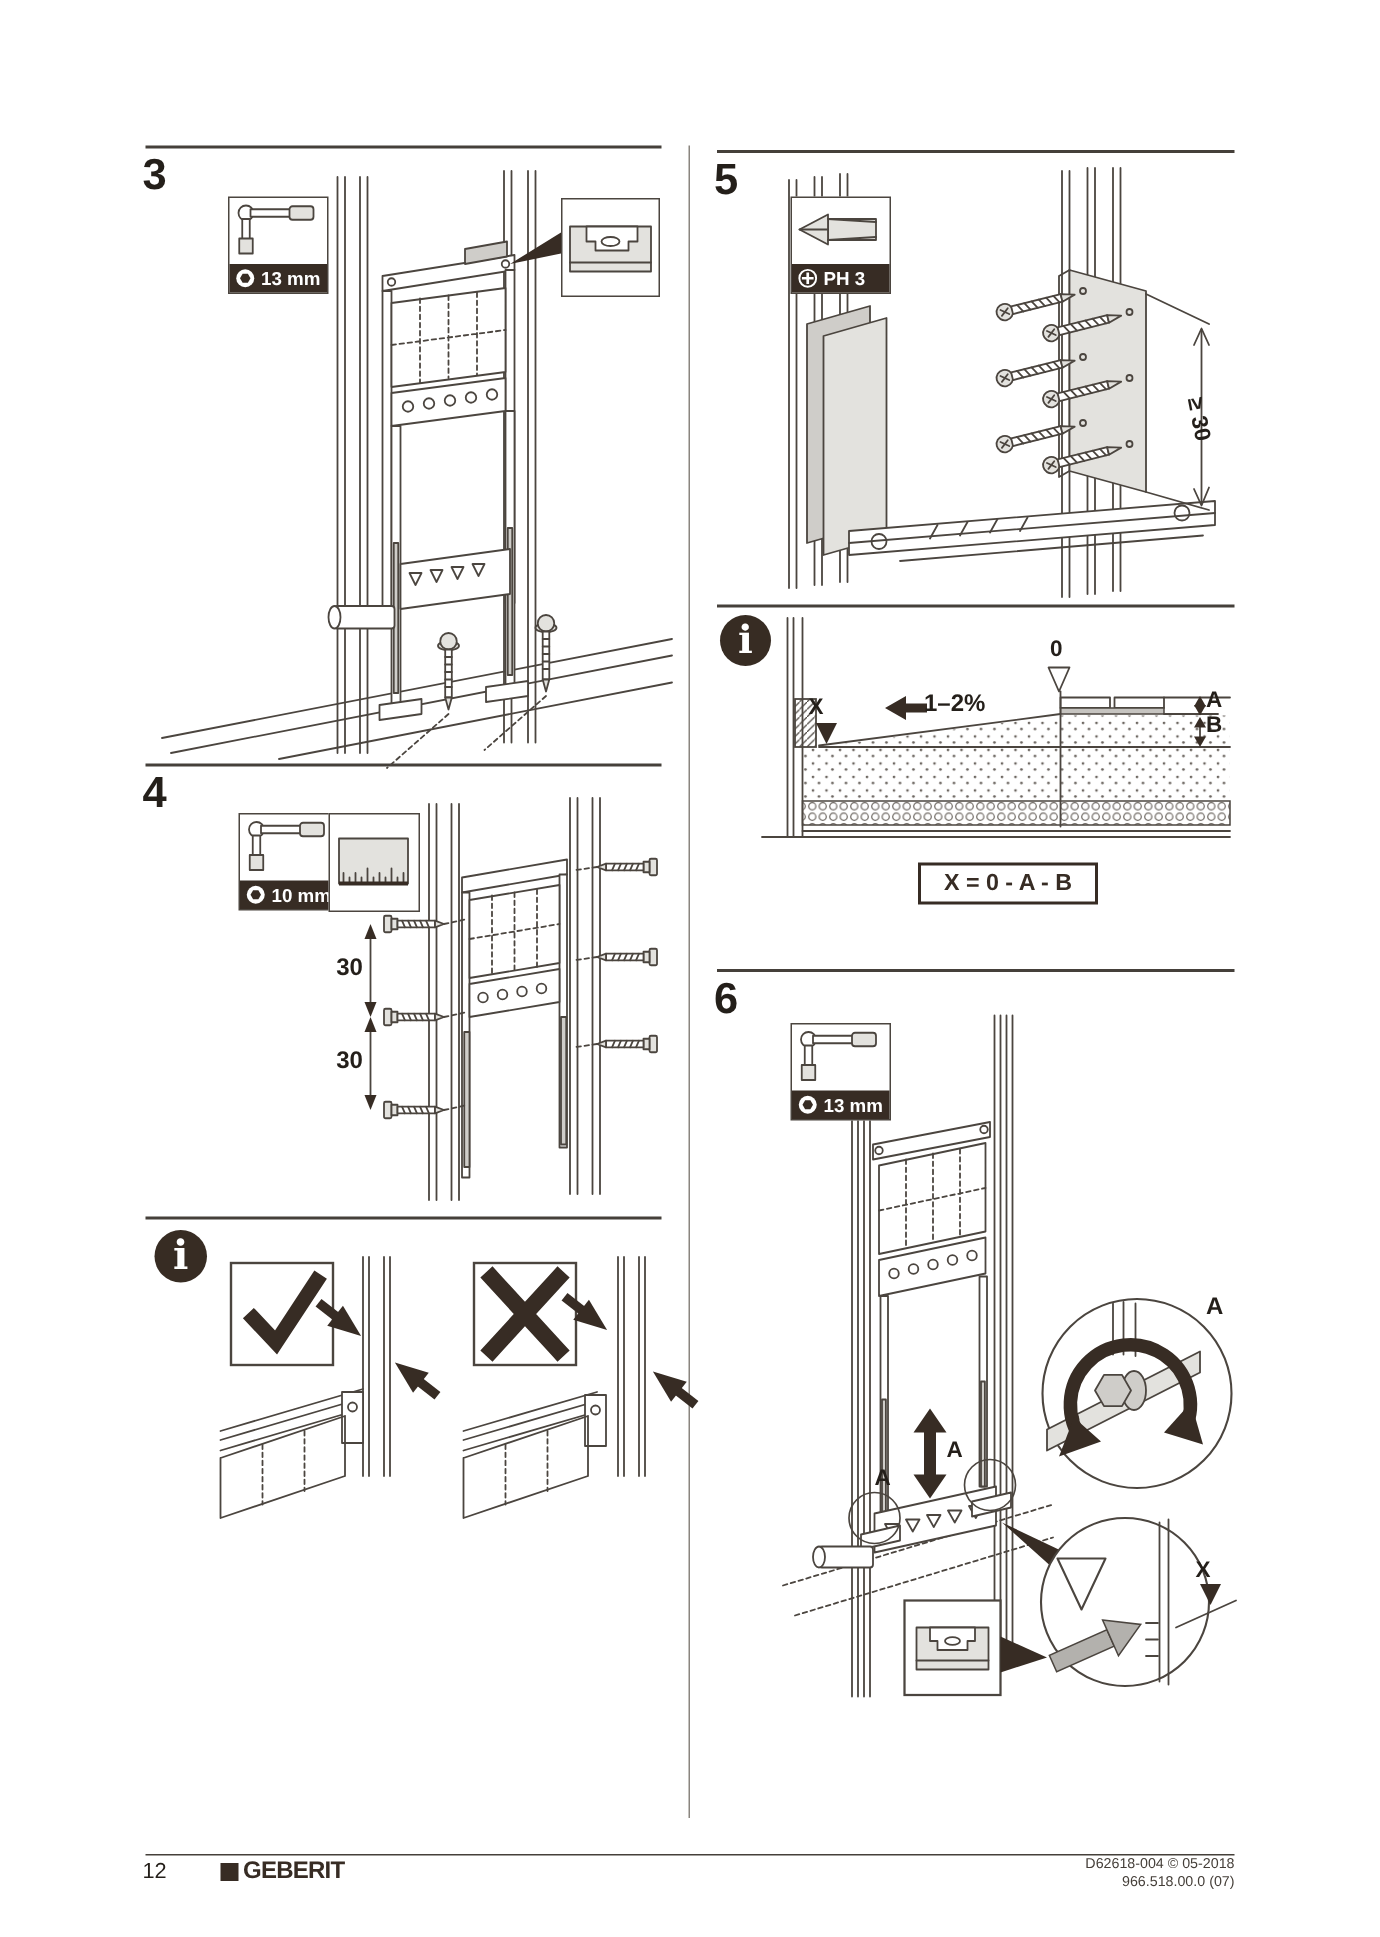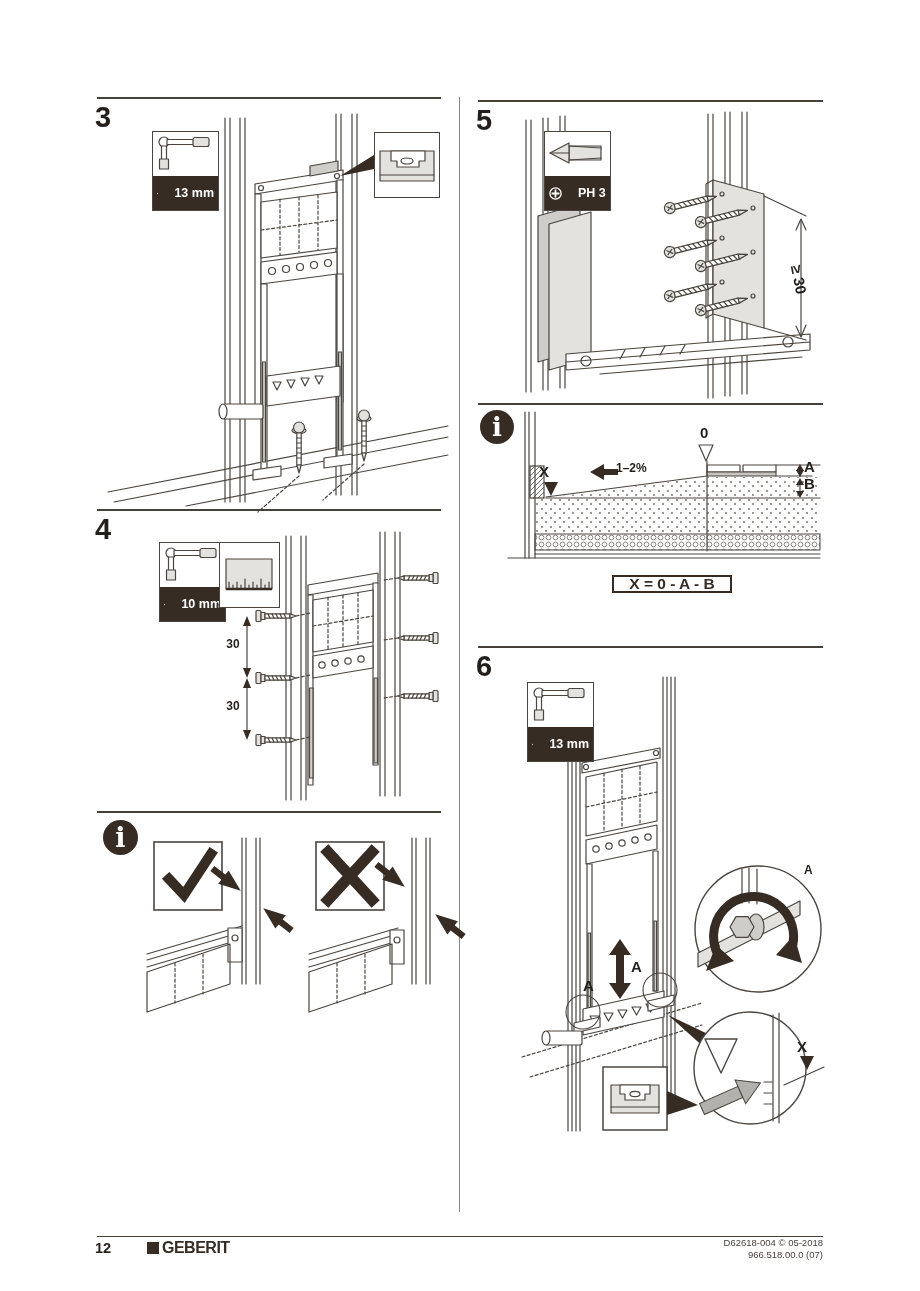--- a/index.html
+++ b/index.html
@@ -7,28 +7,28 @@
         font-family:"Liberation Sans",sans-serif;color:#372c24;overflow:hidden}
   .rule{position:absolute;height:2px;background:#45403a}
   .thinrule{position:absolute;height:1.4px;background:#45403a}
   .vdiv{position:absolute;width:1.2px;background:#8a857f;left:459px;top:97px;height:1115px}
   .stepnum{position:absolute;font-size:29px;font-weight:bold;color:#241f1a;line-height:1}
   .infoicon{position:absolute;border-radius:50%;background:#372c23;color:#fff;
             display:flex;align-items:center;justify-content:center;
             font-family:"DejaVu Serif",serif;font-weight:bold}
   .chip{position:absolute;width:67px;border:1.4px solid #4b453f;background:#fff;box-sizing:border-box}
   .chip-art{height:44px;position:relative}
-  .chip-bar{height:34px;background:#372c24;color:#fff;display:flex;align-items:center;
-            gap:16px;padding:0 4px;font-weight:bold;font-size:12.5px;white-space:nowrap}
+  .chip-bar{height:19px;background:#372c24;color:#fff;display:flex;align-items:center;
+            gap:4px;padding:0 4px;font-weight:bold;font-size:12.5px;white-space:nowrap}
   .box{position:absolute;border:1.4px solid #4b453f;background:#fff;box-sizing:border-box}
-  .lbl{position:absolute;font-weight:bold;color:#241f1a;font-size:12px;line-height:1}
+  .lbl{position:absolute;font-weight:bold;color:#241f1a;font-size:16px;line-height:1}
   .rot{transform:rotate(79deg)}
-  .formula{position:absolute;left:612px;top:575px;width:120px;height:18px;border:2px solid #372c24;
+  .formula{position:absolute;left:612px;top:575px;width:120px;height:28px;border:2px solid #372c24;
            display:flex;align-items:center;justify-content:center;font-weight:bold;font-size:15.5px;box-sizing:border-box}
-  .footer-pg{position:absolute;left:95px;top:1240px;font-size:14.5px;font-weight:bold;color:#241f1a}
+  .footer-pg{position:absolute;left:95px;top:1240px;font-size:14.5px;font-weight:normal;color:#241f1a}
   .brand{position:absolute;left:147px;top:1239px;display:flex;align-items:center;gap:3px;
          font-size:16px;font-weight:bold;letter-spacing:-0.5px;color:#372c24}
   .brand-sq{width:12px;height:12px;background:#372c24;display:inline-block}
   .codes{position:absolute;right:97px;top:1237px;text-align:right;font-size:9.5px;line-height:12px;color:#453f39}
   svg.panel{position:absolute;overflow:visible}
   .s{fill:none;stroke:#4b453f;stroke-width:1.2;stroke-linecap:round;stroke-linejoin:round}
   .d{stroke-dasharray:3 2.4}
   .fW{fill:#fff;stroke:#4b453f;stroke-width:1.2;stroke-linejoin:round}
   .fL{fill:#e3e2de;stroke:#4b453f;stroke-width:1.2;stroke-linejoin:round}
   .fM{fill:#cfcdc9;stroke:#4b453f;stroke-width:1.2;stroke-linejoin:round}
@@ -283,21 +283,21 @@
       <circle class="s" cx="116" cy="249" r="5"></circle>
         <circle class="s" cx="318" cy="230" r="5"></circle>
       <path class="s" d="M150,247 l5,-9 M170,245 l5,-9 M190,243 l5,-9 M210,242 l5,-9"></path>
     </g>
     <g class="s">
       <path d="M294,84 L336,104 M294,216 L336,228 M331,108 V224"></path>
       <path d="M326,118 L331,107 L336,118 M326,214 L331,225 L336,213"></path>
     </g>
   </svg>
 
-  <div class="chip" style="left:544px;top:131px">
+  <div class="chip" style="left:527px;top:131px">
     <div class="chip-art">
       <svg width="63" height="43" viewBox="0 0 63 43">
         <rect class="fL" x="24" y="14" width="32" height="14"></rect>
         <polygon class="fL" points="5,21 24,11 24,31"></polygon>
         <path class="s" d="M5,21 L24,21 M24,14 L56,16 M24,28 L56,26"></path>
       </svg>
     </div>
     <div class="chip-bar">
       <svg width="13" height="13" viewBox="0 0 13 13">
         <circle cx="6.5" cy="6.5" r="5.6" fill="none" stroke="#fff" stroke-width="1.3"></circle>

